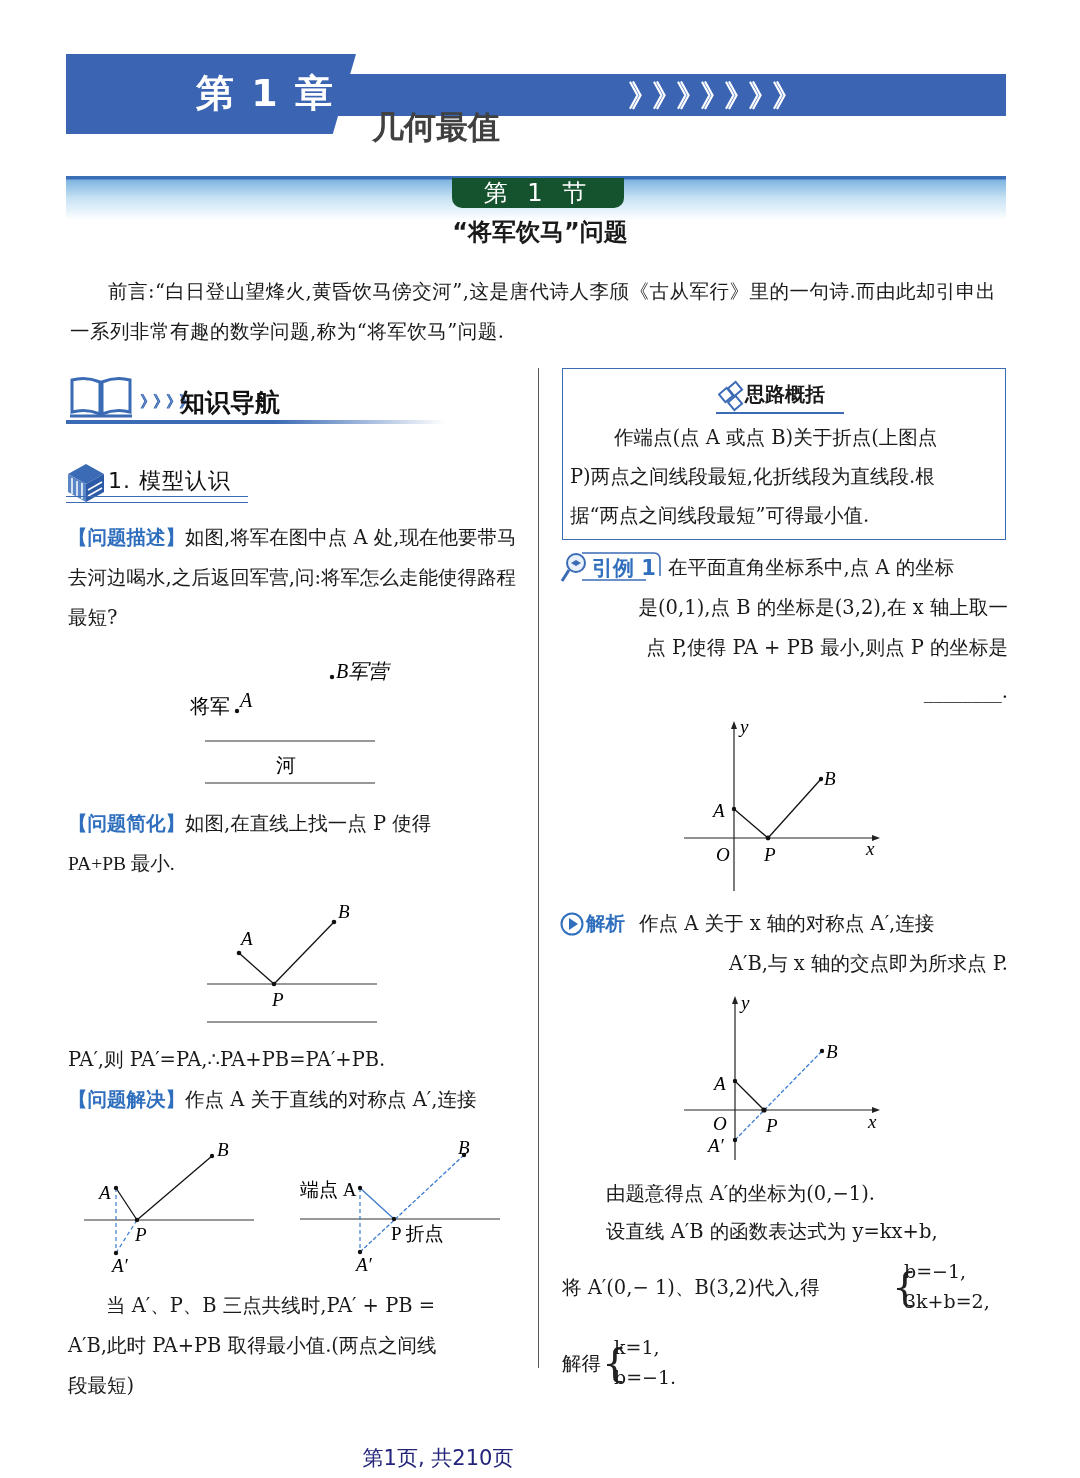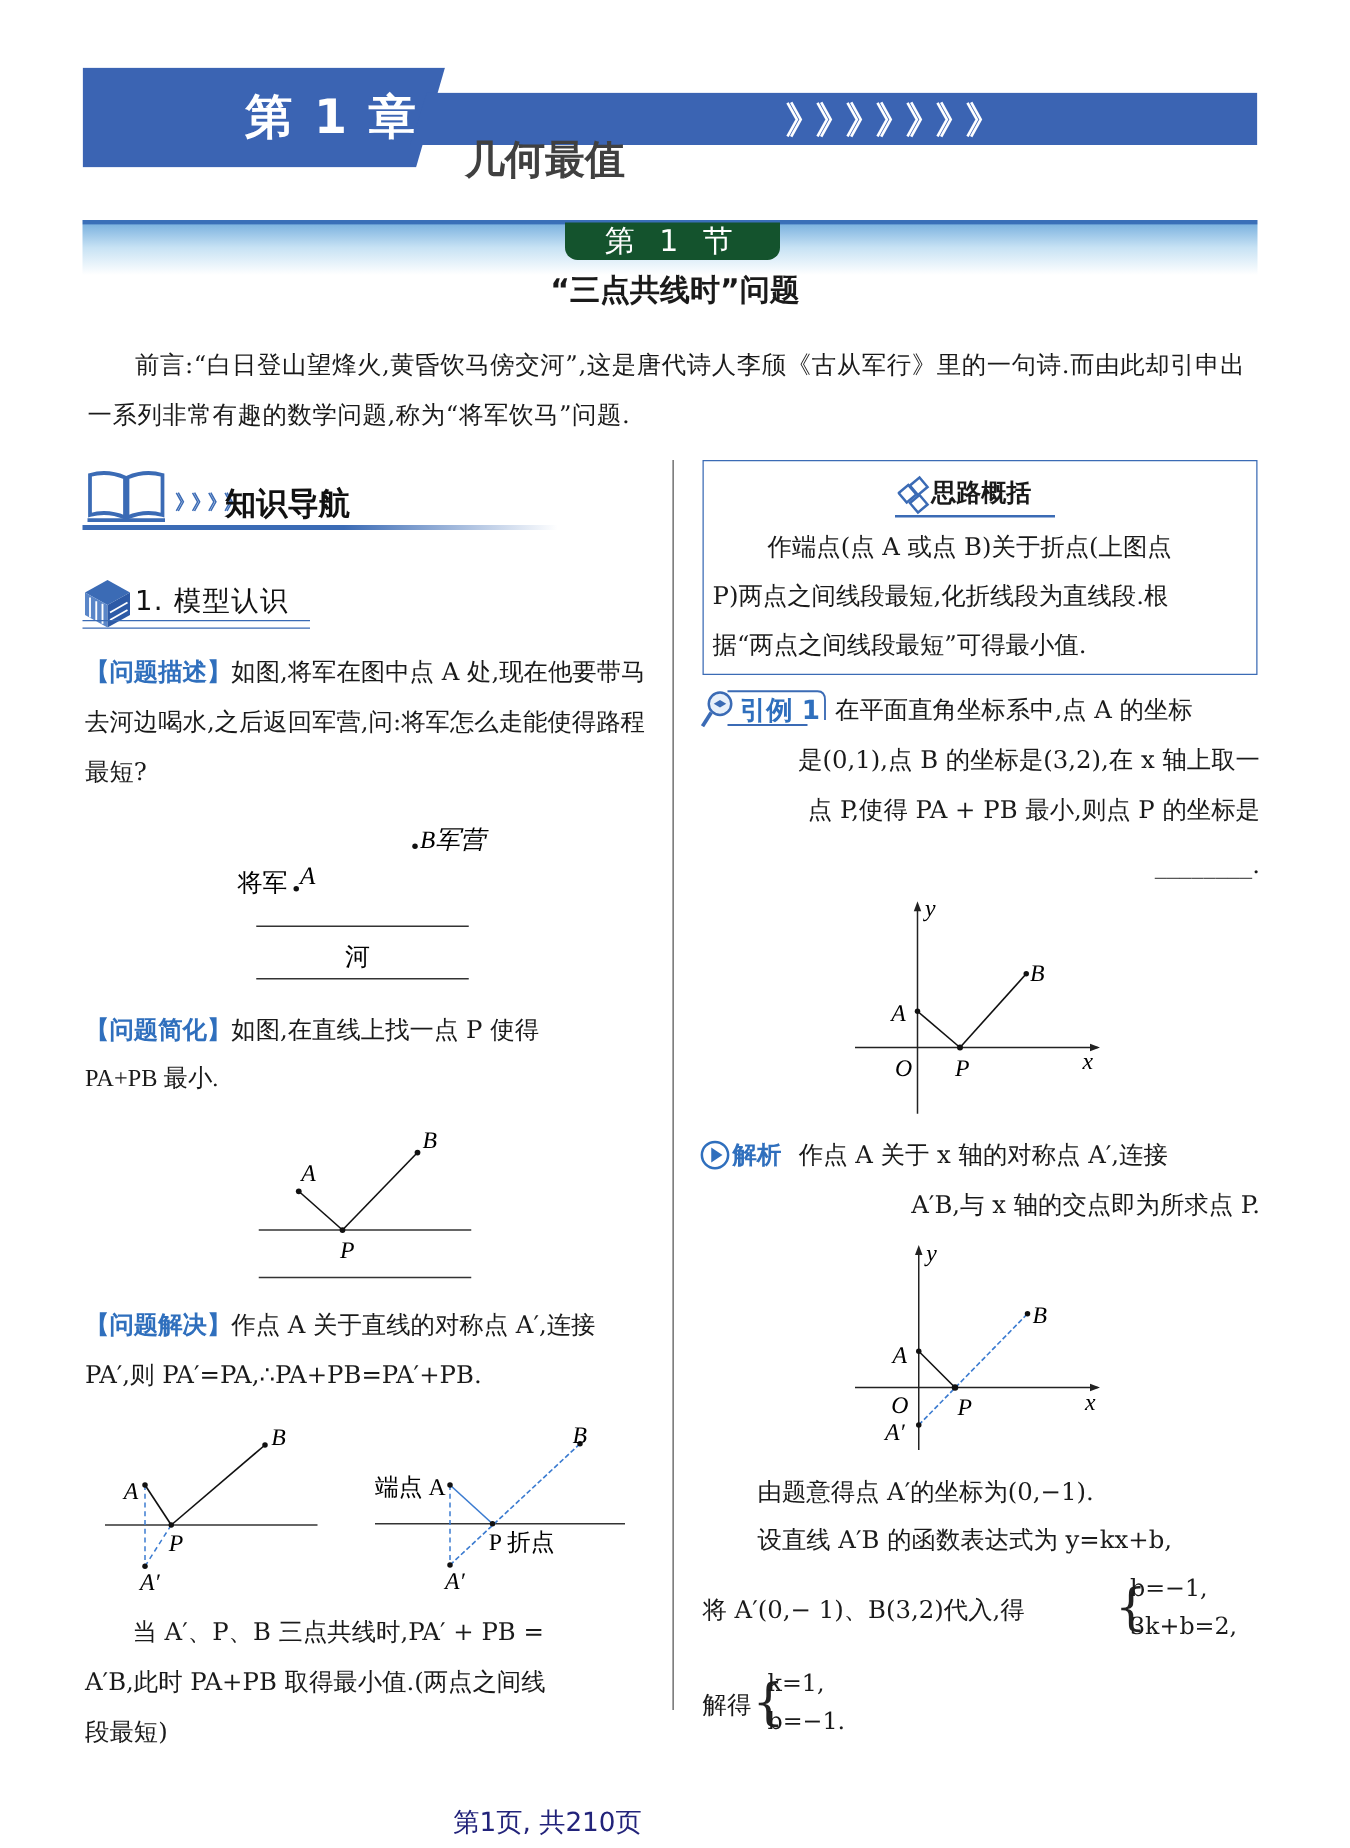--- a/index.html
+++ b/index.html
@@ -57,21 +57,21 @@
 <div class="abs chap-bg">
   <div class="chap-left"></div>
   <div class="chap-bar"></div>
   <div class="chap-num sans">第 1 章</div>
   <div class="chap-title sans">几何最值</div>
   <div class="chap-arrows sans">》》》》》》》</div>
 </div>
 
 <div class="abs sec-band"></div>
 <div class="abs sec-pill sans">第 1 节</div>
-<div class="abs sec-title sans">“三点共线时”问题</div>
+<div class="abs sec-title sans">“将军饮马”问题</div>
 
 <div class="abs para intro">前言:“白日登山望烽火,黄昏饮马傍交河”,这是唐代诗人李颀《古从军行》里的一句诗.而由此却引申出一系列非常有趣的数学问题,称为“将军饮马”问题.</div>
 
 <svg class="abs" style="left:68px;top:374px" width="66" height="44">
   <path d="M4 6 Q18 2 32 8 L32 40 Q18 34 4 38 Z" fill="none" stroke="#3b6bb5" stroke-width="3"></path>
   <path d="M62 6 Q48 2 34 8 L34 40 Q48 34 62 38 Z" fill="none" stroke="#3b6bb5" stroke-width="3"></path>
   <line x1="2" y1="42" x2="64" y2="42" stroke="#3b6bb5" stroke-width="3"></line>
 </svg>
 <div class="abs sans" style="left:140px;top:392px;font-size:16px;color:#3b6bb5;font-weight:bold;letter-spacing:-3px">》》》》</div>
 <div class="abs nav-title sans">知识导航</div>
@@ -117,22 +117,22 @@
   <line x1="74" y1="89" x2="134" y2="27" stroke="#111" stroke-width="1.3"></line>
   <circle cx="39" cy="58" r="2.3" fill="#111"></circle>
   <circle cx="134" cy="27" r="2.3" fill="#111"></circle>
   <circle cx="74" cy="89" r="2.3" fill="#111"></circle>
   <text x="41" y="50" font-size="19" font-style="italic">A</text>
   <text x="138" y="23" font-size="19" font-style="italic">B</text>
   <text x="72" y="111" font-size="19" font-style="italic">P</text>
 </svg>
 
 <div class="abs colL para" style="top:1040px">
+  <div>PA′,则 PA′=PA,∴PA+PB=PA′+PB.</div>
   <div><span class="tag">【问题解决】</span><span>作点 A 关于直线的对称点 A′,连接</span></div>
-  <div>PA′,则 PA′=PA,∴PA+PB=PA′+PB.</div>
 </div>
 
 <svg class="abs" style="left:80px;top:1130px" width="180" height="145">
   <line x1="4" y1="90" x2="174" y2="90" stroke="#333" stroke-width="1.2"></line>
   <line x1="36" y1="58" x2="36" y2="123" stroke="#3b7bd0" stroke-width="1.2" stroke-dasharray="4,3"></line>
   <line x1="36" y1="123" x2="57" y2="90" stroke="#3b7bd0" stroke-width="1.2" stroke-dasharray="4,3"></line>
   <line x1="36" y1="58" x2="57" y2="90" stroke="#111" stroke-width="1.3"></line>
   <line x1="57" y1="90" x2="132" y2="26" stroke="#111" stroke-width="1.3"></line>
   <circle cx="36" cy="58" r="2.2" fill="#111"></circle>
   <circle cx="36" cy="123" r="2.2" fill="#111"></circle>

